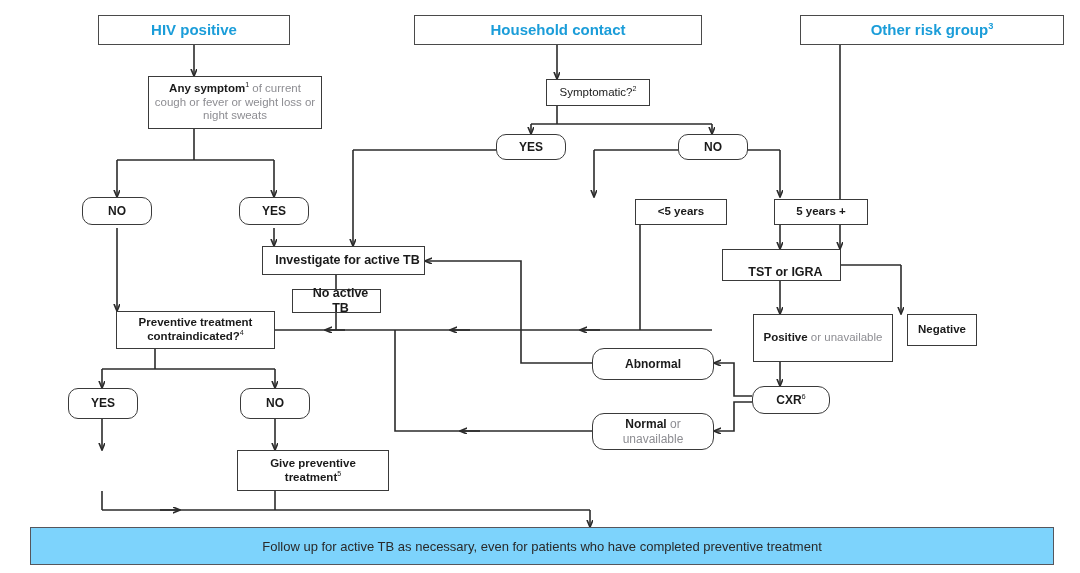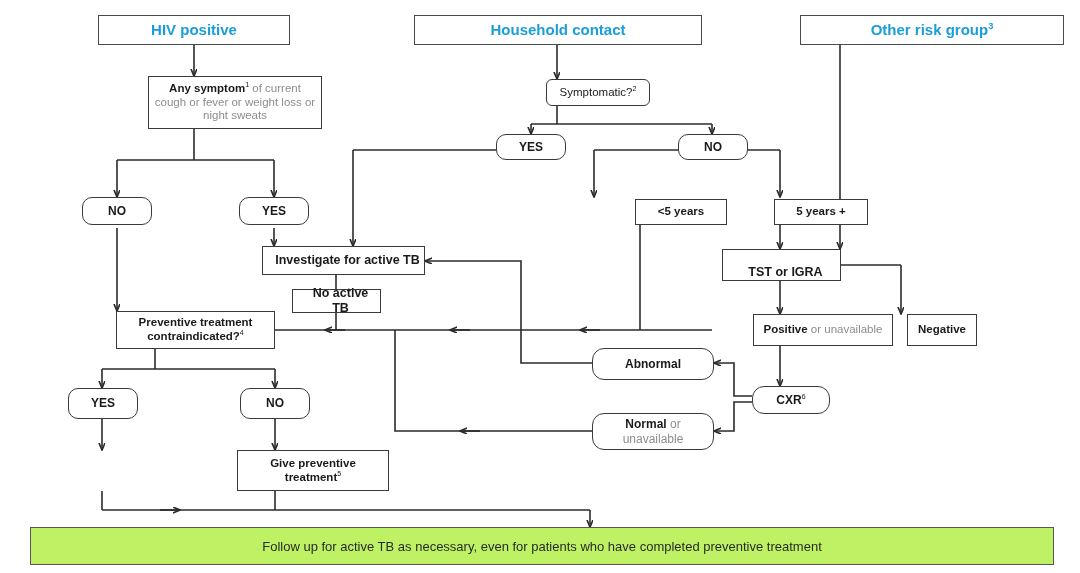--- a/index.html
+++ b/index.html
@@ -23,21 +23,21 @@
   .round{border-radius:10px;font-size:12px;font-weight:bold;color:#1a1a1a;}
   .round-lg{border-radius:12px;}
 
   
   .muted{color:#8d8d92;font-weight:normal;}
   .bold{font-weight:bold;color:#1a1a1a;}
   sup{font-size:0.62em;font-weight:normal;vertical-align:super;line-height:0;}
   .hdr sup{font-size:0.62em;font-weight:bold;}
 
   
-  .banner{position:absolute;box-sizing:border-box;background:#bef264;border:1.6px solid #56565c;
+  .banner{position:absolute;box-sizing:border-box;background:#7dd3fc;border:1.6px solid #56565c;
           display:flex;align-items:center;justify-content:center;text-align:center;
           font-size:13px;color:#2a2a2a;font-weight:normal;}
 </style>
 </head>
 <body>
 
 <div id="canvas">
 
   <svg id="wires" viewBox="0 0 1080 573" xmlns="http://www.w3.org/2000/svg">
     <defs>
@@ -133,21 +133,21 @@
   </div>
 
   <div class="node hdr" style="left:800px;top:15px;width:264px;height:30px;">
     <span class="t"><span>Other risk group</span><sup>3</sup></span>
   </div>
 
   <div class="node rect-sm" style="left:107px;top:76px;width:174px;height:53px;font-weight:normal;">
     <span class="t"><span class="bold">Any symptom</span><sup>1</sup><span class="muted"> of current cough or fever or weight loss or night sweats</span></span>
   </div>
 
-  <div class="node rect-sm" style="left:505px;top:79px;width:104px;height:27px;font-weight:normal;border-radius:6px;">
+  <div class="node rect-sm" style="left:505px;top:79px;width:104px;height:27px;font-weight:normal;">
     <span class="t"><span>Symptomatic?</span><sup>2</sup></span>
   </div>
 
   <div class="node round" style="left:496px;top:134px;width:70px;height:26px;">
     <span class="t">YES</span>
   </div>
   <div class="node round" style="left:678px;top:134px;width:70px;height:26px;">
     <span class="t">NO</span>
   </div>
 
@@ -170,21 +170,21 @@
   </div>
 
   <div class="node rect" style="left:262px;top:246px;width:163px;height:29px;">
     <span class="t">Investigate for active TB</span>
   </div>
 
   <div class="node rect" style="left:292px;top:289px;width:89px;height:24px;font-weight:bold;">
     <span class="t">No active TB</span>
   </div>
 
-  <div class="node rect-sm" style="left:712px;top:314px;width:140px;height:32px;font-weight:normal;">
+  <div class="node rect-sm" style="left:712px;top:314px;width:140px;height:48px;font-weight:normal;">
     <span class="t"><span class="bold">Positive</span><span class="muted"> or unavailable</span></span>
   </div>
 
   <div class="node rect-sm" style="left:866px;top:314px;width:70px;height:32px;">
     <span class="t">Negative</span>
   </div>
 
   <div class="node round round-lg" style="left:592px;top:348px;width:122px;height:32px;">
     <span class="t">Abnormal</span>
   </div>

